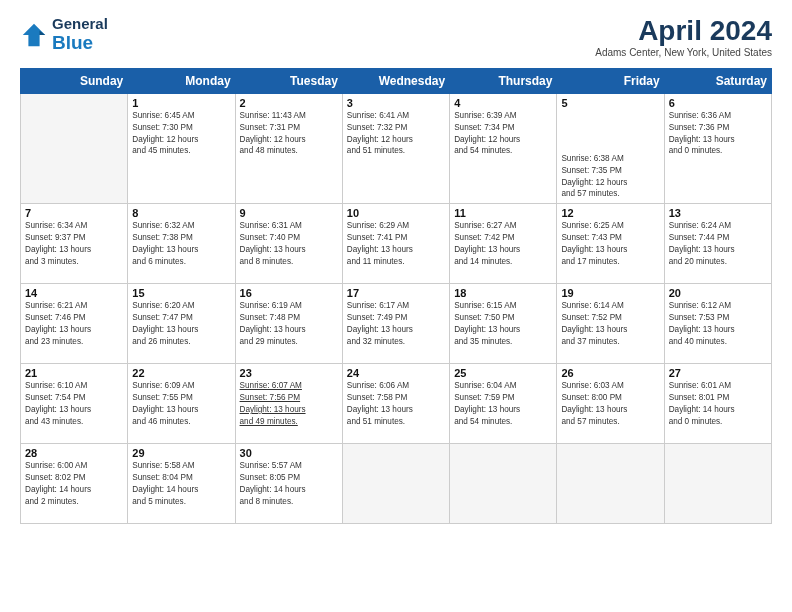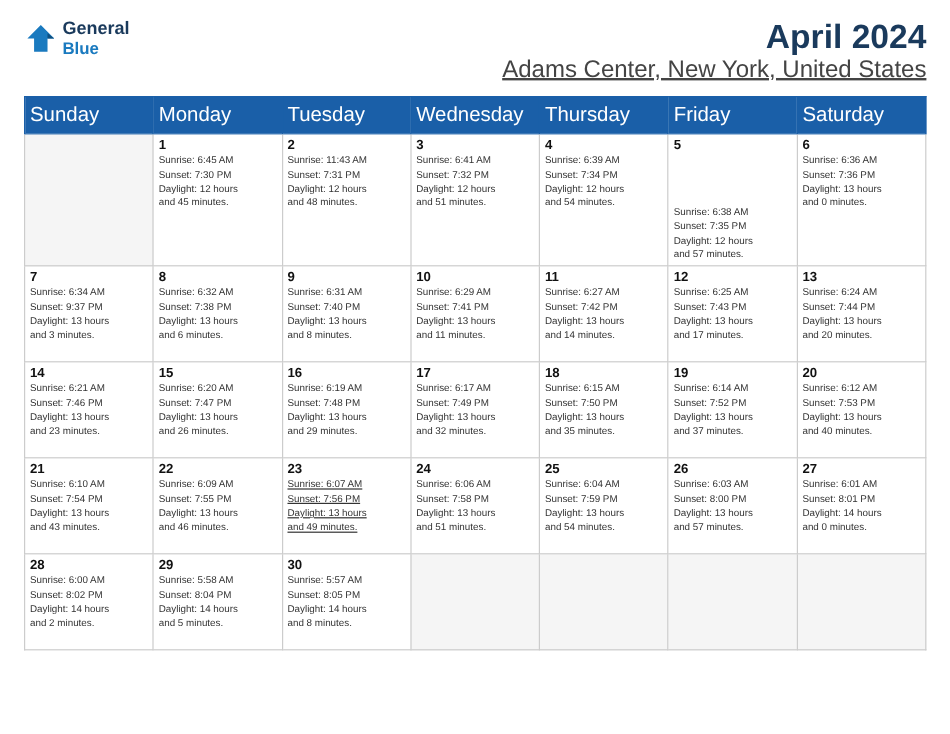--- a/index.html
+++ b/index.html
@@ -34,36 +34,35 @@
     .title-block {
       text-align: right;
     }
     .main-title {
       font-size: 28px;
       font-weight: bold;
       color: #1a3a5c;
       line-height: 1.1;
     }
     .subtitle {
-      font-size: 20px;
+      font-size: 10px;
       color: #444;
-      text-decoration: underline;
     }
     .calendar-table {
       width: 100%;
       border-collapse: collapse;
       table-layout: fixed;
     }
     .calendar-table th {
       background: #1a5fa8;
       color: #fff;
-      font-size: 17px;
-      font-weight: normal;
+      font-size: 12px;
+      font-weight: bold;
       padding: 5px 4px;
-      text-align: left;
+      text-align: right;
       border: 1px solid #1a5fa8;
     }
     .calendar-table td {
       vertical-align: top;
       border: 1px solid #ccc;
       padding: 3px 4px;
       font-size: 8.5px;
       color: #222;
       height: 80px;
     }
@@ -88,21 +87,21 @@
 
 <div class="page">
   <div class="header">
     <div class="logo">
       <svg class="logo-icon" viewBox="0 0 40 40">
         <polygon points="20,4 36,20 28,20 28,36 12,36 12,20 4,20" fill="#1a7abf"></polygon>
         <polygon points="28,14 36,20 28,20" fill="#0d4f80"></polygon>
       </svg>
       <div>
         <div style="font-size:15px;font-weight:bold;color:#1a3a5c;line-height:1.1;">General</div>
-        <div style="font-size:14px;font-weight:bold;color:#1a7abf;line-height:1.1;">Blue</div>
+        <div style="font-size:19px;font-weight:bold;color:#1a7abf;line-height:1.1;">Blue</div>
       </div>
     </div>
     <div class="title-block">
       <div class="main-title">April 2024</div>
       <div class="subtitle">Adams Center, New York, United States</div>
     </div>
   </div>
 
   <table class="calendar-table">
     <thead>

